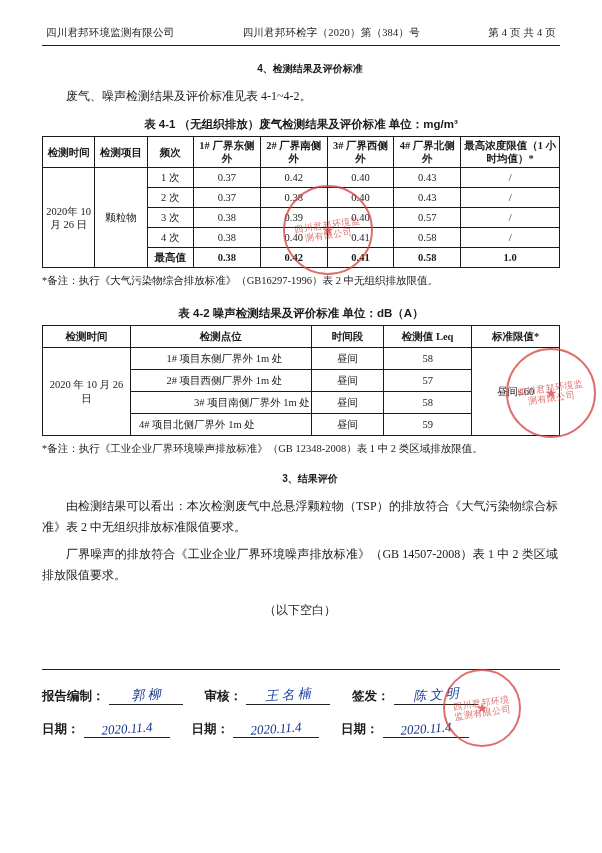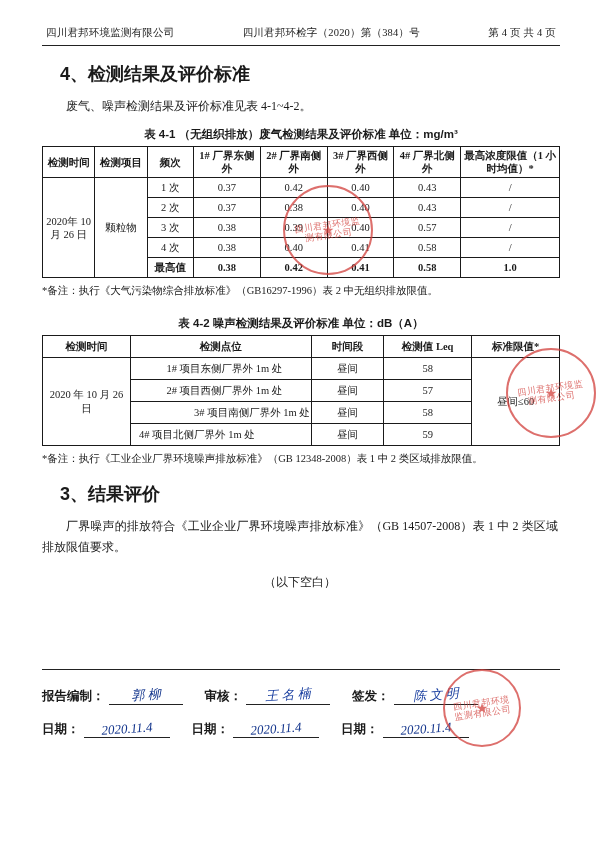--- a/index.html
+++ b/index.html
@@ -33,24 +33,25 @@
   }
   .header .h-left { white-space: nowrap; }
   .header .h-mid  { white-space: nowrap; }
   .header .h-right{ white-space: nowrap; }
   .header-rule {
     border-bottom: 1px solid #222;
     margin: 0 0 16px 0;
   }
   
   h2.section {
-    font-size: 18px;
+    font-size: 10px;
     font-weight: bold;
     margin: 14px 0 10px 18px;
     font-family: "Liberation Sans", sans-serif;
+    text-align: center;
   }
   p.para {
     font-size: 12px;
     line-height: 1.75;
     margin: 6px 2px 6px 0;
     text-indent: 24px;
     text-align: justify;
   }
   
   .tbl-cap {
@@ -311,20 +312,21 @@
         <td style="text-align:left;padding-left:8px">4# 项目北侧厂界外 1m 处</td>
         <td>昼间</td>
         <td>59</td>
       </tr>
     </tbody>
   </table>
 
   <p class="note">*备注：执行《工业企业厂界环境噪声排放标准》（GB 12348-2008）表 1 中 2 类区域排放限值。</p>
 
   <h2 class="section">3、结果评价</h2>
+  <p class="para">由检测结果可以看出：本次检测废气中总悬浮颗粒物（TSP）的排放符合《大气污染物综合标准》表 2 中无组织排放标准限值要求。</p>
   <p class="para">厂界噪声的排放符合《工业企业厂界环境噪声排放标准》（GB 14507-2008）表 1 中 2 类区域排放限值要求。</p>
   <p class="para" style="text-align:center;text-indent:0;margin-top:14px">（以下空白）</p>
 
   <div class="sign-wrap">
     <div class="sign-rule"></div>
 
     <div class="sign-row">
       <div class="sign-cell">
         <span class="sign-label">报告编制：</span>
         <span class="sign-blank">

